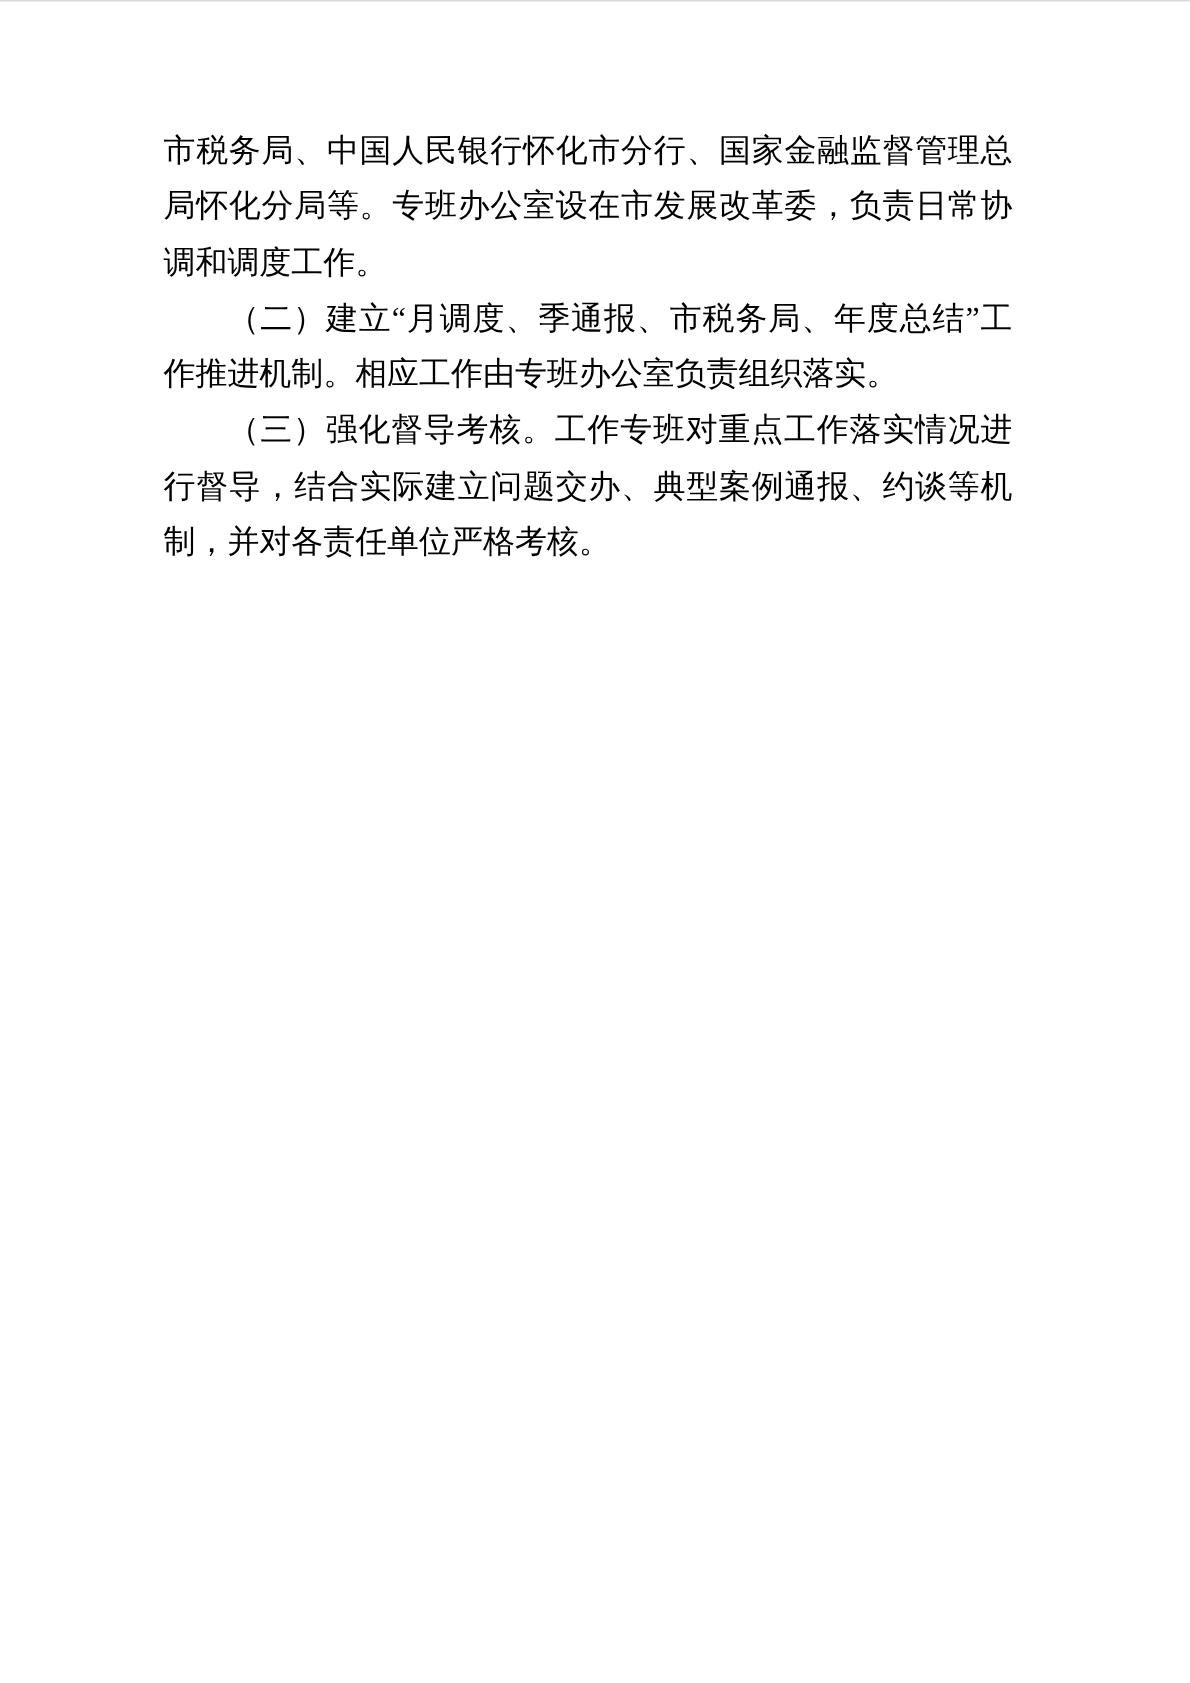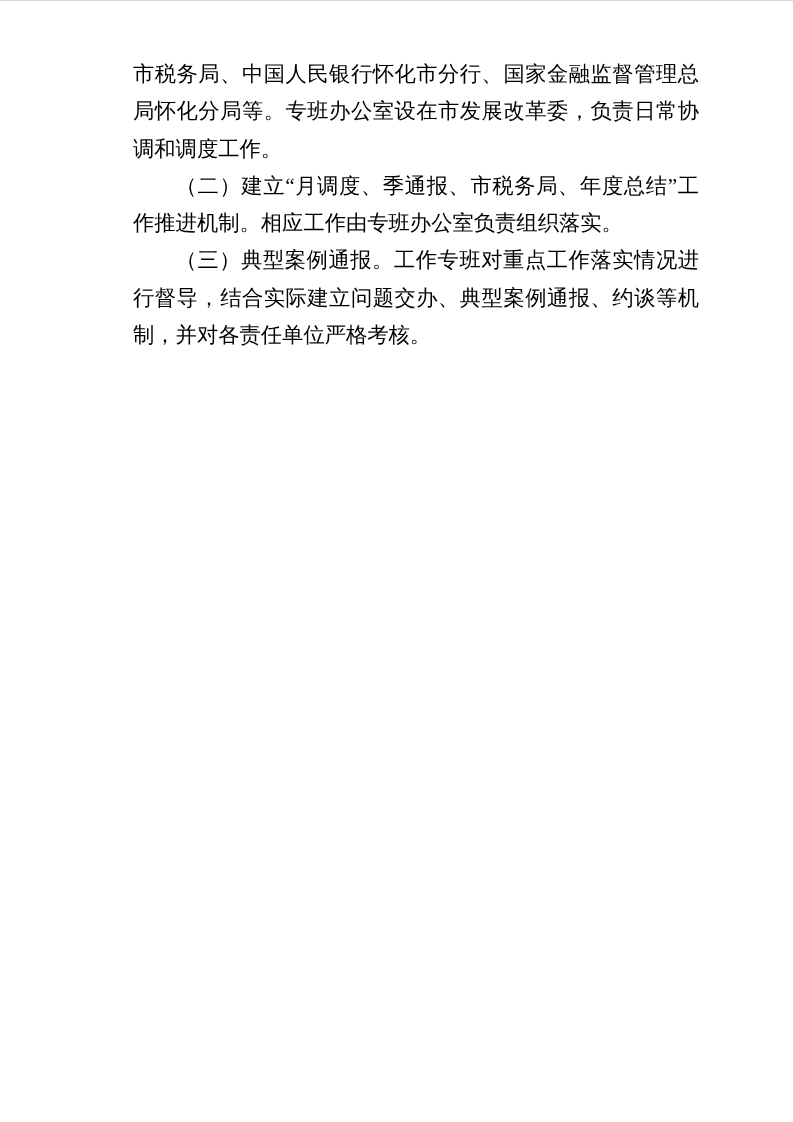--- a/index.html
+++ b/index.html
@@ -9,23 +9,22 @@
   }
   body {
     width: 793px;
     height: 1122px;
     box-sizing: border-box;
     border-top: 1px solid #d9d9d9;
     overflow: hidden;
   }
   .page {
     box-sizing: content-box;
-    padding: 55px 0 0 109px;
+    padding: 81px 0 0 109px;
     width: 566px;
-    margin-left: 24px;
   }
   .para {
     margin: 0;
     padding: 0;
     width: 566px;
     font-size: 21.3px;
     line-height: 37.3px;
     color: #000000;
     text-align: justify;
     text-justify: inter-character;
@@ -45,15 +44,15 @@
 </style>
 </head>
 <body>
 
 <div class="page">
 
   <p class="para"><span class="seg-sans">市税务局、中国人民银行怀化市分行、国家金融监督管理总局怀化分局等。专班办公室设在市发展改革委，负责日常协调和调度工作。</span></p>
 
   <p class="para indented"><span class="seg-serif">（二）建立“月调度、季通报、市税务局、年度总结”</span><span class="seg-sans">工作推进机制。相应工作由专班办公室负责组织落实。</span></p>
 
-  <p class="para indented"><span class="seg-serif">（三）典型案例通报。</span><span class="seg-sans">工作专班对重点工作落实情况进行督导，结合实际建立问题交办、典型案例通报、约谈等机制，并对各责任单位严格考核。</span></p>
+  <p class="para indented"><span class="seg-serif">（三）强化督导考核。</span><span class="seg-sans">工作专班对重点工作落实情况进行督导，结合实际建立问题交办、典型案例通报、约谈等机制，并对各责任单位严格考核。</span></p>
 
 </div>
 
 </body></html>

